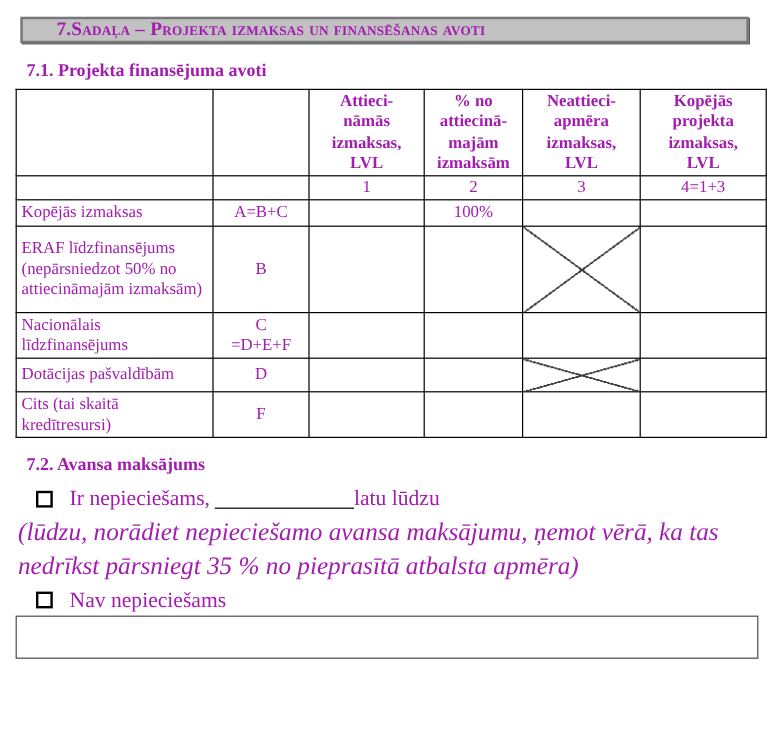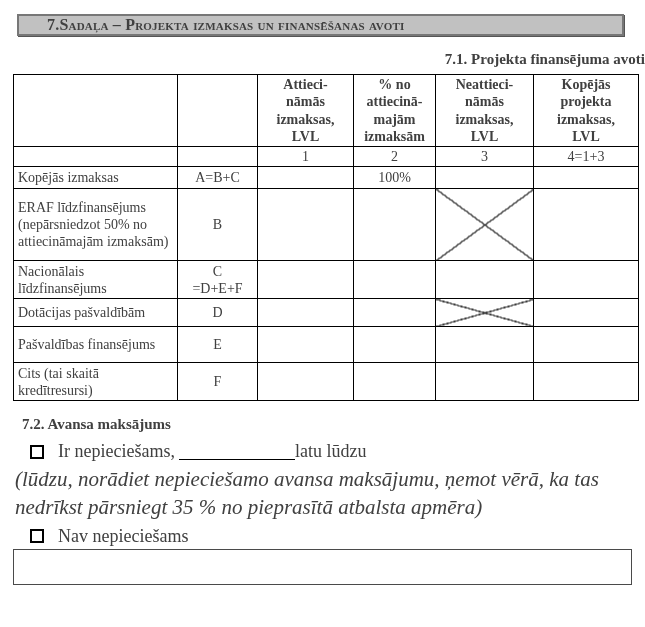--- a/index.html
+++ b/index.html
@@ -1,41 +1,41 @@
 <!DOCTYPE html>
 <html><head>
 <meta charset="utf-8">
 <style>
   html,body{margin:0;padding:0;background:#ffffff;}
   .page{
     position:relative;
     width:645px;height:627px;
     font-family:"Liberation Serif","DejaVu Serif",serif;
-    color:#404040;
+    color:#a21caf;
     overflow:hidden;
   }
   
   .title-bar{
     margin:14px 15px 0 17px;
     width:607px;height:22px;
     background:#c1c1c1;
     border:2px solid #777777;
     box-shadow:1px 1px 0 #555555;
     display:flex;align-items:center;
     padding-left:28px;box-sizing:border-box;
   }
   .title-bar span{
     font-weight:bold;font-size:16px;
     font-variant:small-caps;letter-spacing:0.2px;
     white-space:nowrap;
   }
   
   .s71-title{
     margin:15px 0 6px 22px;
-    font-weight:bold;font-size:15px;text-align:right;
+    font-weight:bold;font-size:15px;
   }
   table.fin{
     margin-left:13px;
     border-collapse:collapse;table-layout:fixed;
     width:625px;
     padding-left:32px;
   }
   table.fin td{
     border:1px solid #000;
     font-size:14px;line-height:1.22;
@@ -121,21 +121,21 @@
       <td class="code"></td>
       <td class="hdr">Attieci-
 nāmās
 izmaksas,
 LVL</td>
       <td class="hdr">% no
 attiecinā-
 majām
 izmaksām</td>
       <td class="hdr">Neattieci-
-nāmās
+apmēra
 izmaksas,
 LVL</td>
       <td class="hdr">Kopējās
 projekta
 izmaksas,
 LVL</td>
     </tr>
     <tr class="rh-num">
       <td></td>
       <td></td>
@@ -171,28 +171,20 @@
       <td class="val"></td>
     </tr>
     <tr class="r4">
       <td class="lbl">Dotācijas pašvaldībām</td>
       <td class="code">D</td>
       <td class="val"></td>
       <td class="val"></td>
       <td class="val crossed"></td>
       <td class="val"></td>
     </tr>
-    <tr class="r5">
-      <td class="lbl">Pašvaldības finansējums</td>
-      <td class="code">E</td>
-      <td class="val"></td>
-      <td class="val"></td>
-      <td class="val"></td>
-      <td class="val"></td>
-    </tr>
     <tr class="r6">
       <td class="lbl">Cits (tai skaitā kredītresursi)</td>
       <td class="code">F</td>
       <td class="val"></td>
       <td class="val"></td>
       <td class="val"></td>
       <td class="val"></td>
     </tr>
   </tbody>
     </table>

